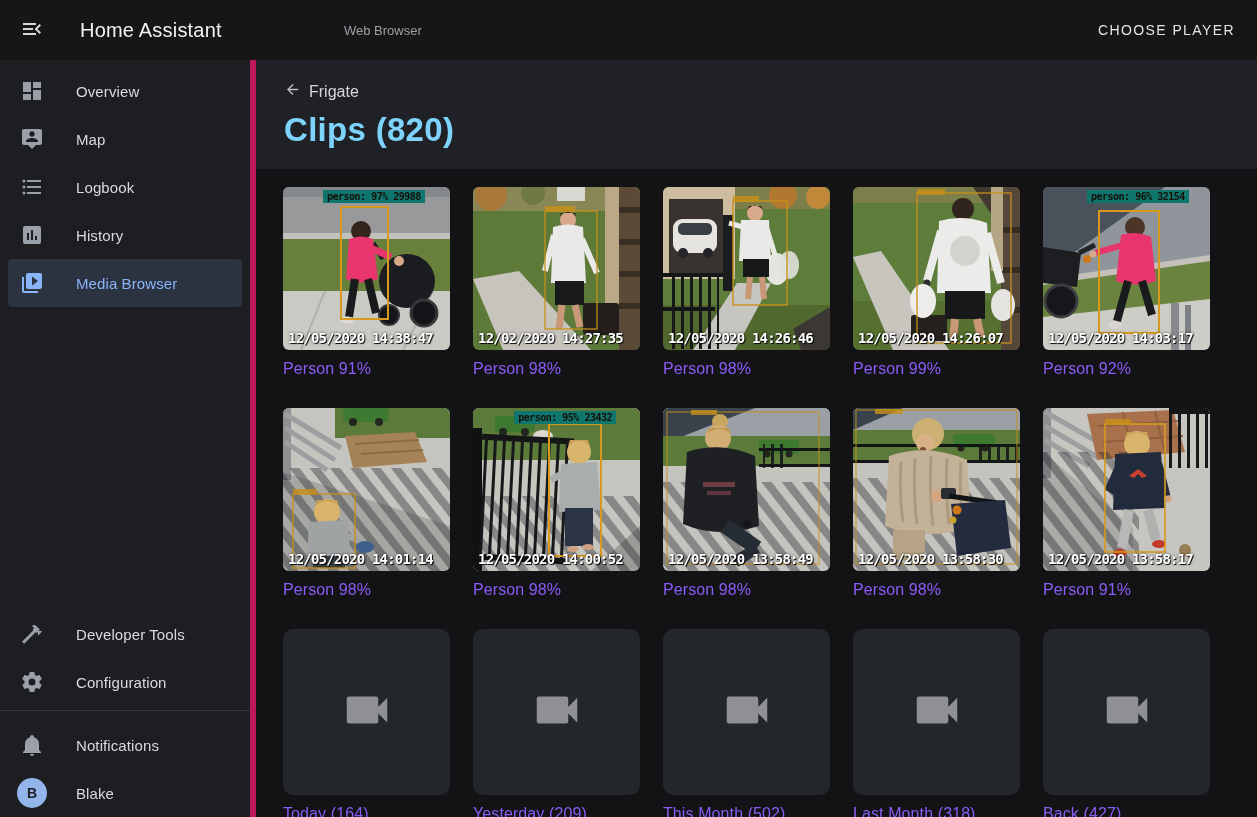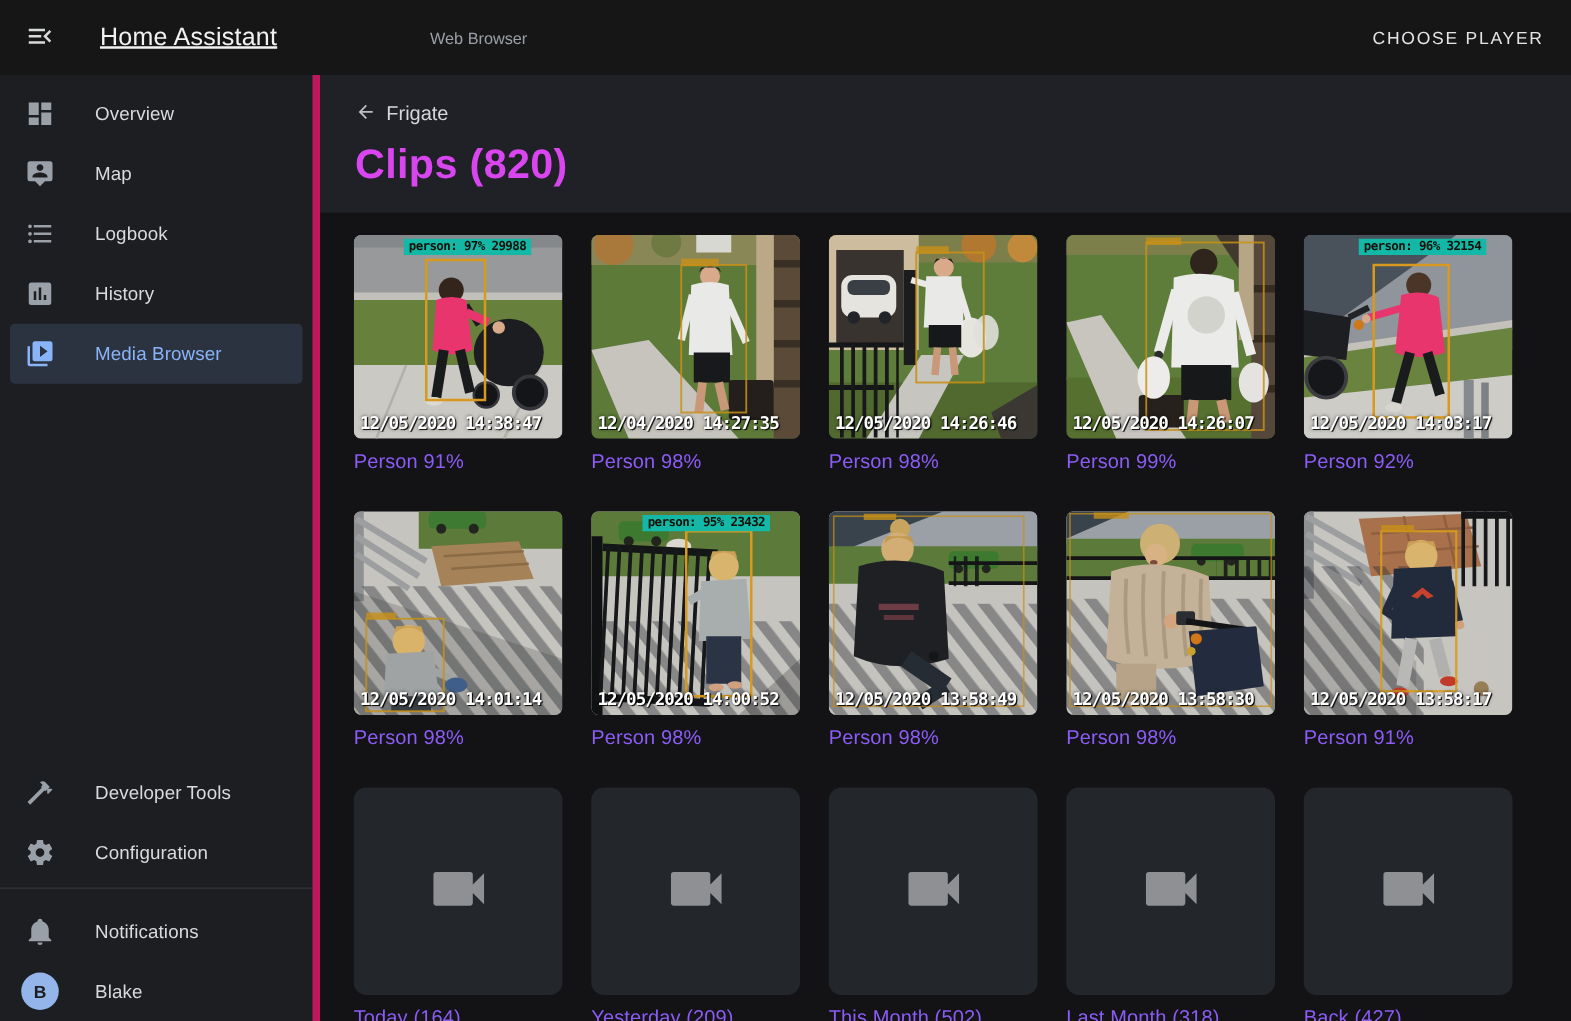--- a/index.html
+++ b/index.html
@@ -6,21 +6,21 @@
   html,body { width:1257px; height:817px; overflow:hidden; background:#131316;
     font-family:"Liberation Sans", sans-serif; -webkit-font-smoothing:antialiased; }
 
   
   .appbar { position:fixed; top:0; left:0; width:1257px; height:60px; background:#161617;
     display:flex; align-items:center; z-index:10; }
   .appbar-left { width:256px; display:flex; align-items:center; flex-shrink:0; }
   .icon-btn { width:48px; height:48px; margin-left:8px; display:flex; align-items:center;
     justify-content:center; border-radius:50%; cursor:pointer; background:none; border:none; }
   .icon-btn svg { width:24px; height:24px; fill:#d8d9db; }
-  .app-title { color:#f2f2f2; font-size:20px; margin-left:24px; letter-spacing:.2px;text-decoration:underline; }
+  .app-title { color:#f2f2f2; font-size:20px; margin-left:24px; letter-spacing:.2px; }
   .appbar-main { flex:1; display:flex; align-items:center; padding-left:88px; }
   .media-title { color:#ececec; font-size:20px; line-height:24px; }
   .media-sub { color:#9aa0a6; font-size:13px; margin-top:1px; }
   .choose-btn { margin-left:auto; margin-right:14px; background:none; border:none; cursor:pointer;
     color:#e3e4e6; font-family:"Liberation Sans",sans-serif; font-size:14px; font-weight:500;
     letter-spacing:1.4px; padding:10px 8px; }
 
   
   .sidebar { position:fixed; top:60px; left:0; width:256px; height:757px; background:#1d1e22;
     border-right:6px solid #be185d; display:flex; flex-direction:column; padding-top:7px; z-index:5; }
@@ -39,34 +39,34 @@
     margin-left:9px; flex-shrink:0; }
   .sb-item.user .sb-label { margin-left:29px; }
 
   
   .main { position:fixed; top:60px; left:256px; width:1001px; height:757px; background:#131316;
     display:flex; flex-direction:column; }
   .content-header { background:#202127; padding:21px 24px 20px 28px; flex-shrink:0; }
   .breadcrumb { display:flex; align-items:center; cursor:pointer; width:max-content; }
   .breadcrumb svg { width:17px; height:17px; fill:#bdbec1; }
   .breadcrumb-label { color:#d6d7d9; font-size:16px; margin-left:8px; }
-  .page-title { color:#d946ef; font-size:33px; font-weight:700; margin-top:9px; letter-spacing:.3px; }
+  .page-title { color:#7dd3fc; font-size:33px; font-weight:700; margin-top:9px; letter-spacing:.3px; }
 
   .grid { padding:18px 46px 0 27px; display:grid; grid-template-columns:repeat(5,167px);
     column-gap:23px; row-gap:30px; }
   .card { width:167px; cursor:pointer; }
   .thumb { position:relative; width:167px; height:163px; border-radius:6px; overflow:hidden;
     background:#26272b; }
   .thumb svg.scene { display:block; width:167px; height:163px; }
   .caption { margin-top:9px; font-size:16px; line-height:19px; color:#8b5cf6; letter-spacing:.1px;
     white-space:nowrap; overflow:hidden; }
   .ts { position:absolute; left:5px; bottom:4px; color:#fff; white-space:nowrap;
     font-family:"DejaVu Sans Mono", monospace; font-size:14px; font-weight:700;
     letter-spacing:-0.8px; text-shadow:1px 1px 0 rgba(0,0,0,.85), 0 0 3px rgba(0,0,0,.7); }
-  .det { position:absolute; top:3px; background:#14b8a6; color:#151008; white-space:nowrap;
+  .det { position:absolute; top:3px; background:#0f766e; color:#151008; white-space:nowrap;
     font-family:"DejaVu Sans Mono", monospace; font-size:10px; font-weight:700;
     line-height:13px; padding:0 4px; letter-spacing:-0.5px; }
   .det.pos-a { left:40px; } .det.pos-b { left:8px;margin-left:36px; } .det.pos-c { right:24px;margin-left:44px; }
 
   .folder-tile { width:167px; height:166px; border-radius:10px; background:#23262b;
     display:flex; align-items:center; justify-content:center; }
   .folder-tile svg { width:54px; height:54px; fill:#8f9094; }
 </style>
 </head>
 <body>
@@ -224,21 +224,21 @@
           <path d="M86,30 Q95,20 104,30 L102,26 L88,26 Z" fill="#2e2118"></path>
           <path d="M80,40 Q95,35 110,40 L113,96 L78,96 Z" fill="#e9e9e7"></path>
           <path d="M81,48 L72,84" stroke="#e9e9e7" stroke-width="6"></path>
           <path d="M109,52 L124,86" stroke="#e9e9e7" stroke-width="6"></path>
           <rect x="82" y="94" width="29" height="24" fill="#18191b"></rect>
           <path d="M89,118 L86,142" stroke="#c99879" stroke-width="7"></path>
           <path d="M102,118 L107,140" stroke="#c99879" stroke-width="7"></path>
           <rect x="72" y="24" width="52" height="118" fill="none" stroke="#c89018" stroke-width="1.5" opacity=".85"></rect>
           <rect x="72" y="19" width="30" height="6" fill="#c89018" opacity=".8"></rect>
         </svg>
-        <div class="ts">12/04/2020 14:27:35</div>
+        <div class="ts">12/02/2020 14:27:35</div>
       </div>
       <div class="caption">Person 98%</div>
     </div>
 
     <div class="card">
       <div class="thumb">
         <svg class="scene" viewBox="0 0 167 163" preserveAspectRatio="none">
           <rect width="167" height="120" fill="#5f7d3a"></rect>
           <rect y="118" width="167" height="45" fill="#51682f"></rect>
           <rect x="60" width="107" height="22" fill="#7d7f4a"></rect>

